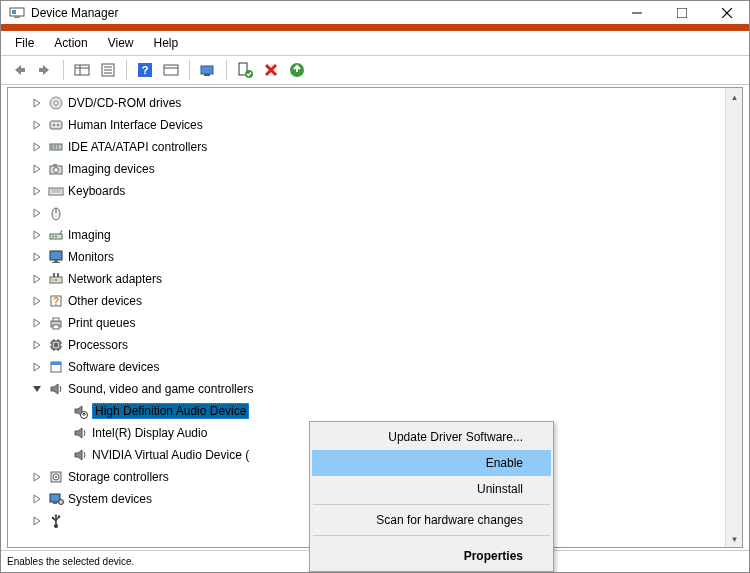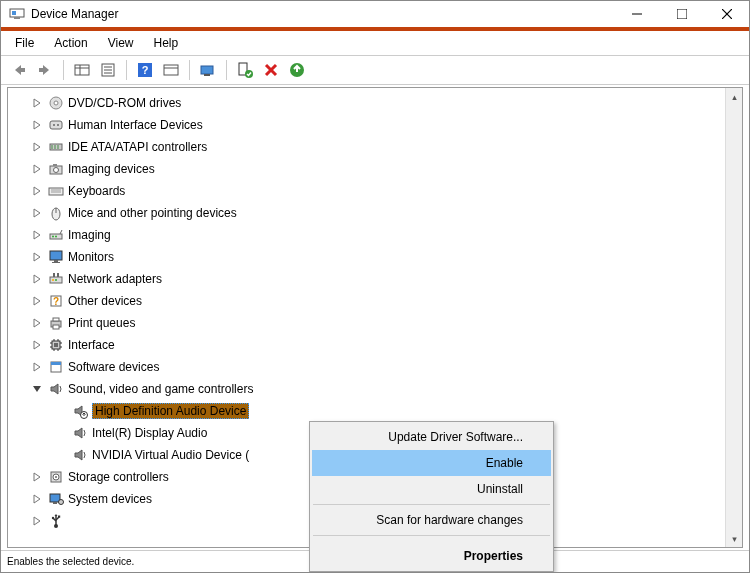--- a/index.html
+++ b/index.html
@@ -1,18 +1,18 @@
 <!DOCTYPE html>
 <html><head>
 <meta charset="utf-8">
 <style>
 * { box-sizing: border-box; margin: 0; padding: 0; }
 body { font-family: "Segoe UI", Tahoma, sans-serif; font-size: 12px; background: #fff; width: 750px; height: 573px; border: 1px solid #888; overflow: hidden; position: relative; }
 
-.titlebar { height: 30px; display: flex; align-items: center; padding: 0 0 0 8px; border-bottom: 4px solid #c2410c; }
+.titlebar { height: 30px; display: flex; align-items: center; padding: 0 0 0 8px; border-bottom: 7px solid #c2410c; }
 .titlebar .app-icon { width: 16px; height: 16px; margin-right: 6px; display: inline-flex; }
 .titlebar .title { flex: 1; font-size: 12px; }
 .titlebar .win-btn { width: 45px; height: 30px; display: flex; align-items: center; justify-content: center; font-size: 14px; }
 
 .menubar { height: 24px; display: flex; align-items: center; padding: 0 4px; }
 .menubar .menu-item { padding: 3px 10px; font-size: 12px; }
 
 .toolbar { height: 30px; display: flex; align-items: center; padding: 0 6px; border-top: 1px solid #ccc; border-bottom: 1px solid #ccc; gap: 2px; }
 .toolbar .tb-btn { width: 24px; height: 24px; display: flex; align-items: center; justify-content: center; font-size: 14px; }
 .toolbar .sep { width: 1px; height: 20px; background: #ccc; margin: 0 4px; }
@@ -24,21 +24,21 @@
 .scroll-arrow.up { top: 0; }
 .scroll-arrow.down { bottom: 0; }
 
 .tree { padding: 4px 0 4px 8px; text-align: center; }
 .tree-row { height: 22px; display: flex; align-items: center; white-space: nowrap; }
 .tree-row .exp { width: 14px; height: 14px; display: inline-flex; align-items: center; justify-content: center; font-size: 10px; color: #666; cursor: pointer; }
 .tree-row .ico { width: 18px; height: 18px; display: inline-flex; align-items: center; justify-content: center; margin: 0 3px; font-size: 13px; }
 .tree-row.depth0 { padding-left: 14px; }
 .tree-row.depth1 { padding-left: 38px; }
 .tree-row .lbl { font-size: 12px; }
-.tree-row.selected .lbl { background: #a16207; border: 1px dotted #3399ff; padding: 0 2px; }
+.tree-row.selected .lbl { background: #0369a1; border: 1px dotted #3399ff; padding: 0 2px; }
 
 .context-menu { position: absolute; background: #f0f0f0; border: 1px solid #a3a3a3; box-shadow: 2px 2px 4px rgba(0,0,0,0.25); padding: 2px; min-width: 245px; z-index: 100; text-align: right; }
 .context-menu .cm-item { padding: 6px 28px; font-size: 12px; }
 .context-menu .cm-item.highlighted { background: #91c9f7; }
 .context-menu .cm-sep { height: 1px; background: #ccc; margin: 2px 1px; }
 .context-menu .cm-item.bold { font-weight: bold; margin-top: 7px; }
 
 .statusbar { position: absolute; bottom: 0; left: 0; right: 0; height: 22px; border-top: 1px solid #ccc; padding: 0 6px; display: flex; align-items: center; font-size: 10px; }
 
 svg { display: block; }
@@ -234,21 +234,20 @@
             <svg width="10" height="10">
               <path d="M2 1 L8 5 L2 9 Z" fill="none" stroke="#777"></path>
             </svg>
           </span>
           <span class="ico">
             <svg width="16" height="16" viewBox="0 0 16 16">
               <ellipse cx="8" cy="9" rx="4" ry="6" fill="#eee" stroke="#666"></ellipse>
               <line x1="8" y1="3" x2="8" y2="8" stroke="#666"></line>
             </svg>
           </span>
-          <span class="lbl">Mice and other pointing devices</span>
         </div>
         <div class="tree-row depth0">
           <span class="exp">
             <svg width="10" height="10">
               <path d="M2 1 L8 5 L2 9 Z" fill="none" stroke="#777"></path>
             </svg>
           </span>
           <span class="ico">
             <svg width="16" height="16" viewBox="0 0 16 16">
               <rect x="2" y="7" width="12" height="5" fill="#ddd" stroke="#666"></rect>
@@ -333,21 +332,21 @@
               <line x1="2" y1="6" x2="4" y2="6" stroke="#333"></line>
               <line x1="2" y1="10" x2="4" y2="10" stroke="#333"></line>
               <line x1="12" y1="6" x2="14" y2="6" stroke="#333"></line>
               <line x1="12" y1="10" x2="14" y2="10" stroke="#333"></line>
               <line x1="6" y1="2" x2="6" y2="4" stroke="#333"></line>
               <line x1="10" y1="2" x2="10" y2="4" stroke="#333"></line>
               <line x1="6" y1="12" x2="6" y2="14" stroke="#333"></line>
               <line x1="10" y1="12" x2="10" y2="14" stroke="#333"></line>
             </svg>
           </span>
-          <span class="lbl">Interface</span>
+          <span class="lbl">Processors</span>
         </div>
         <div class="tree-row depth0">
           <span class="exp">
             <svg width="10" height="10">
               <path d="M2 1 L8 5 L2 9 Z" fill="none" stroke="#777"></path>
             </svg>
           </span>
           <span class="ico">
             <svg width="16" height="16" viewBox="0 0 16 16">
               <rect x="3" y="3" width="10" height="10" fill="#fff" stroke="#666"></rect>

